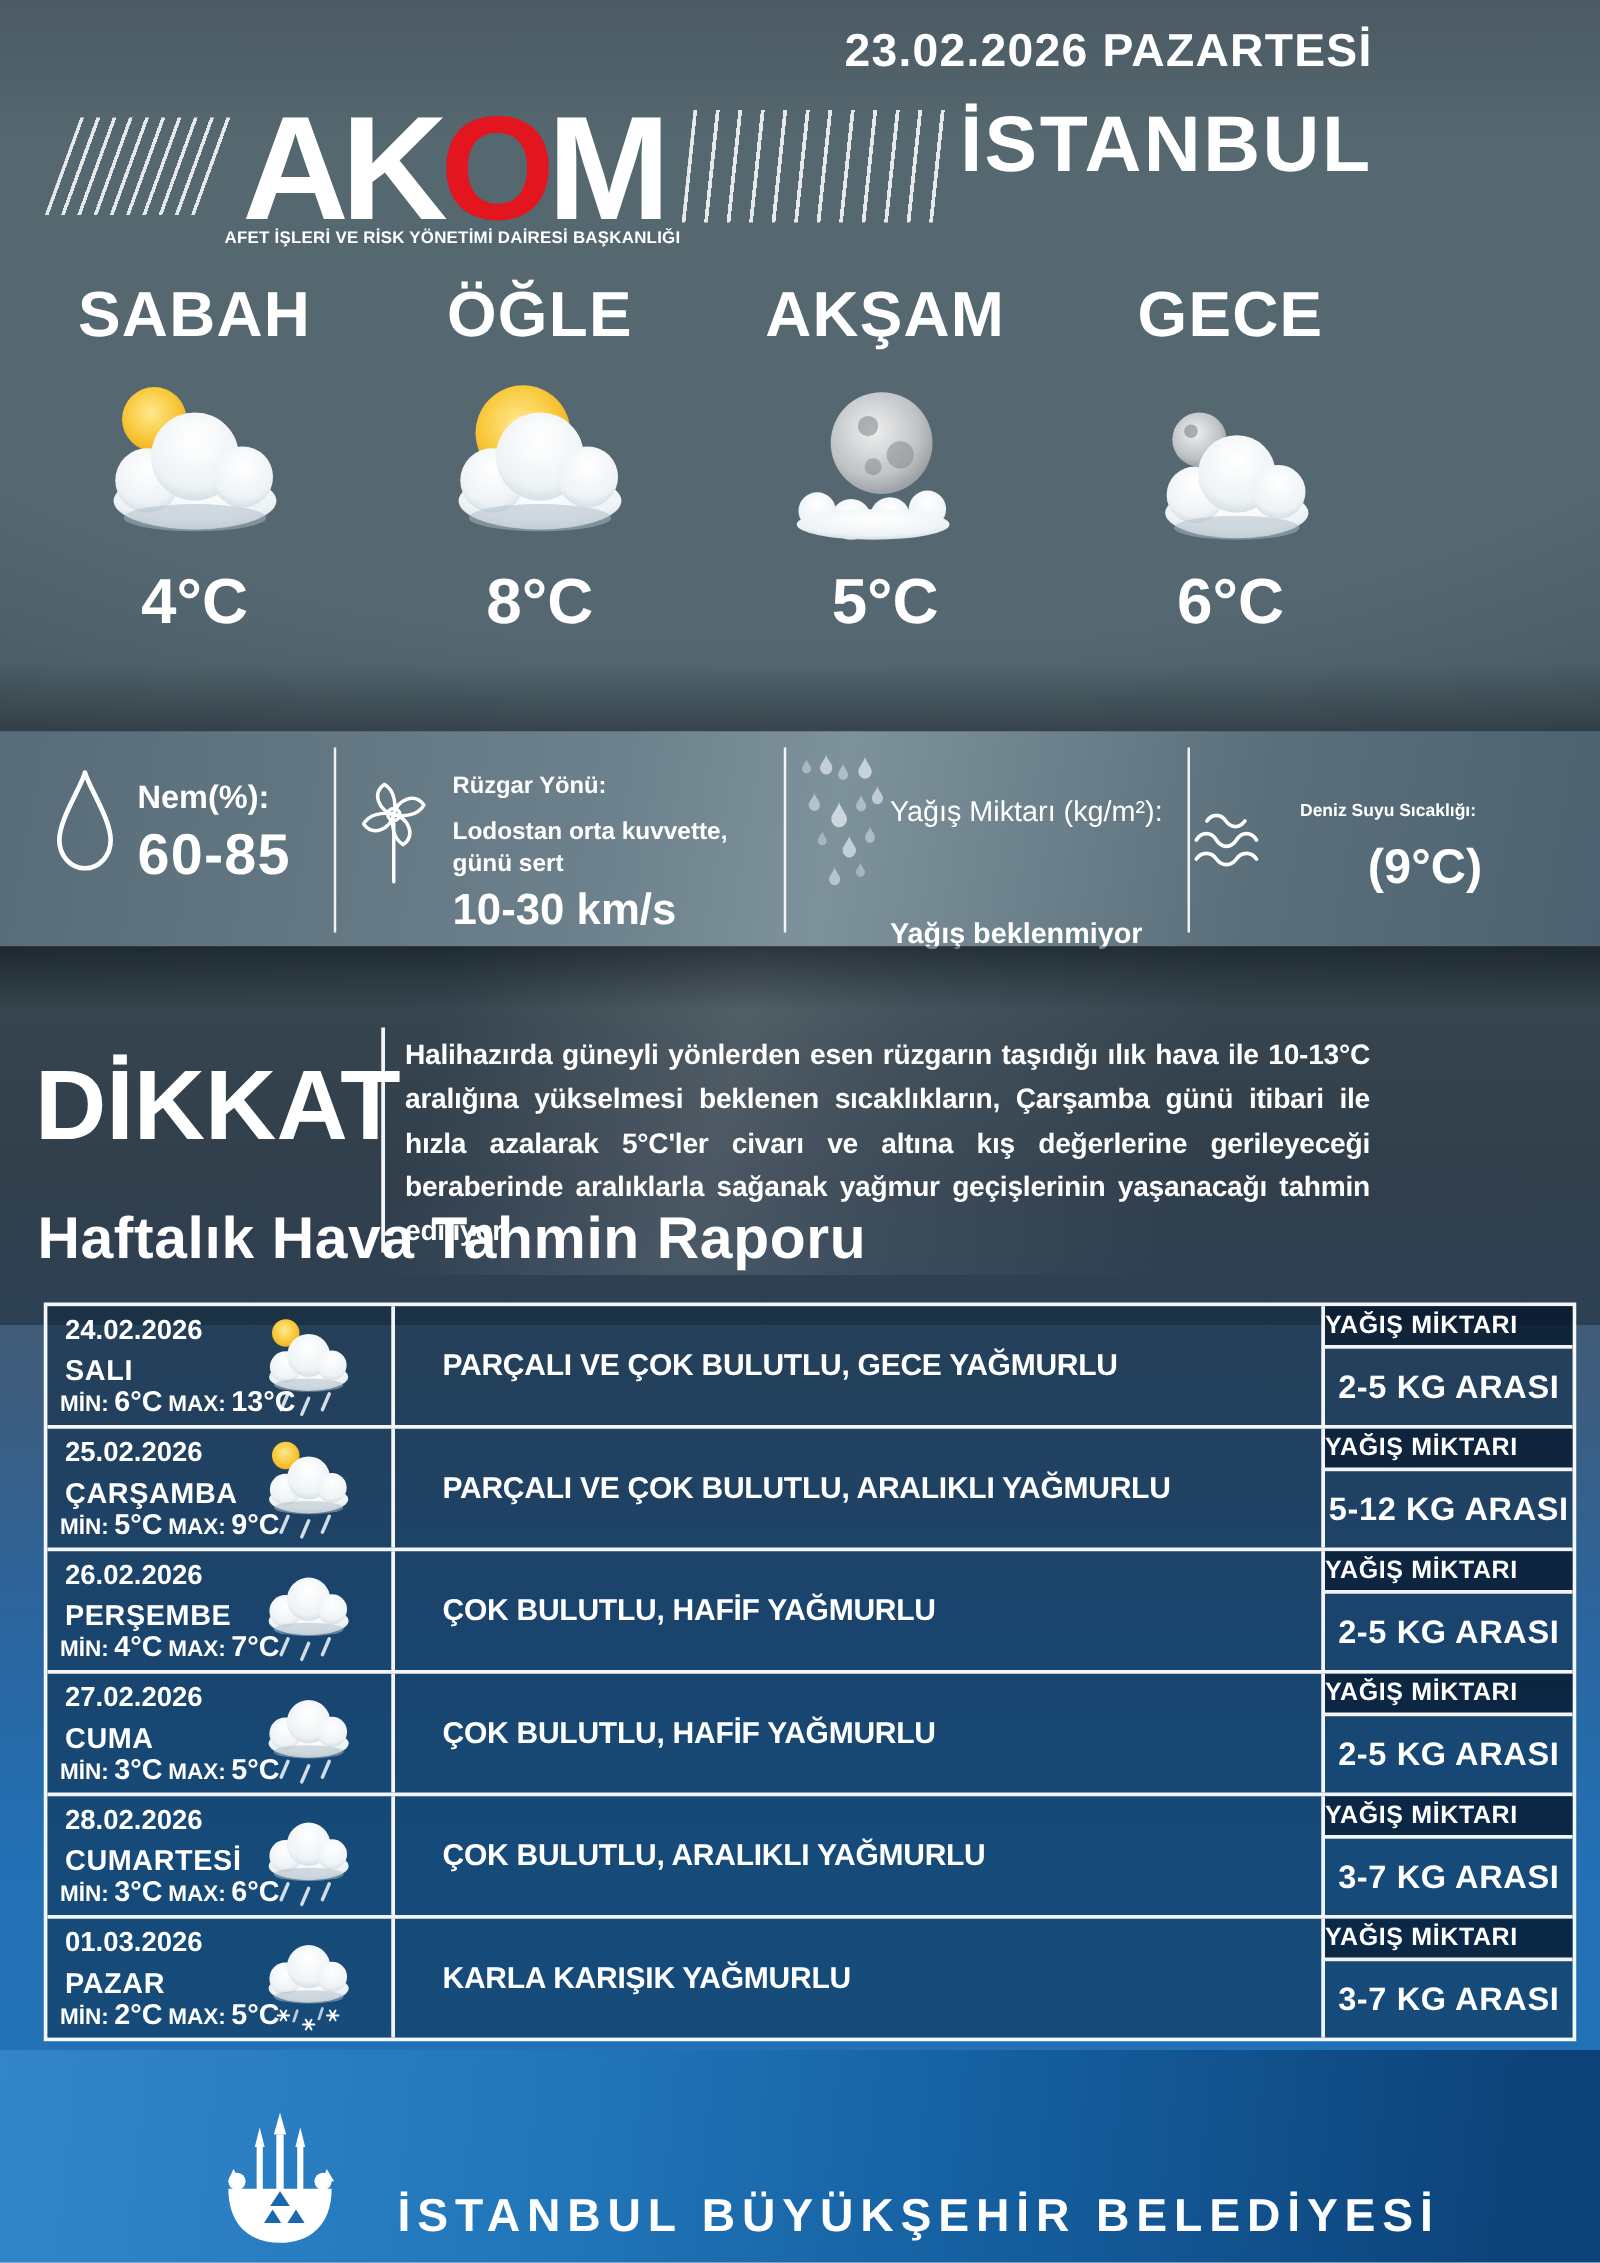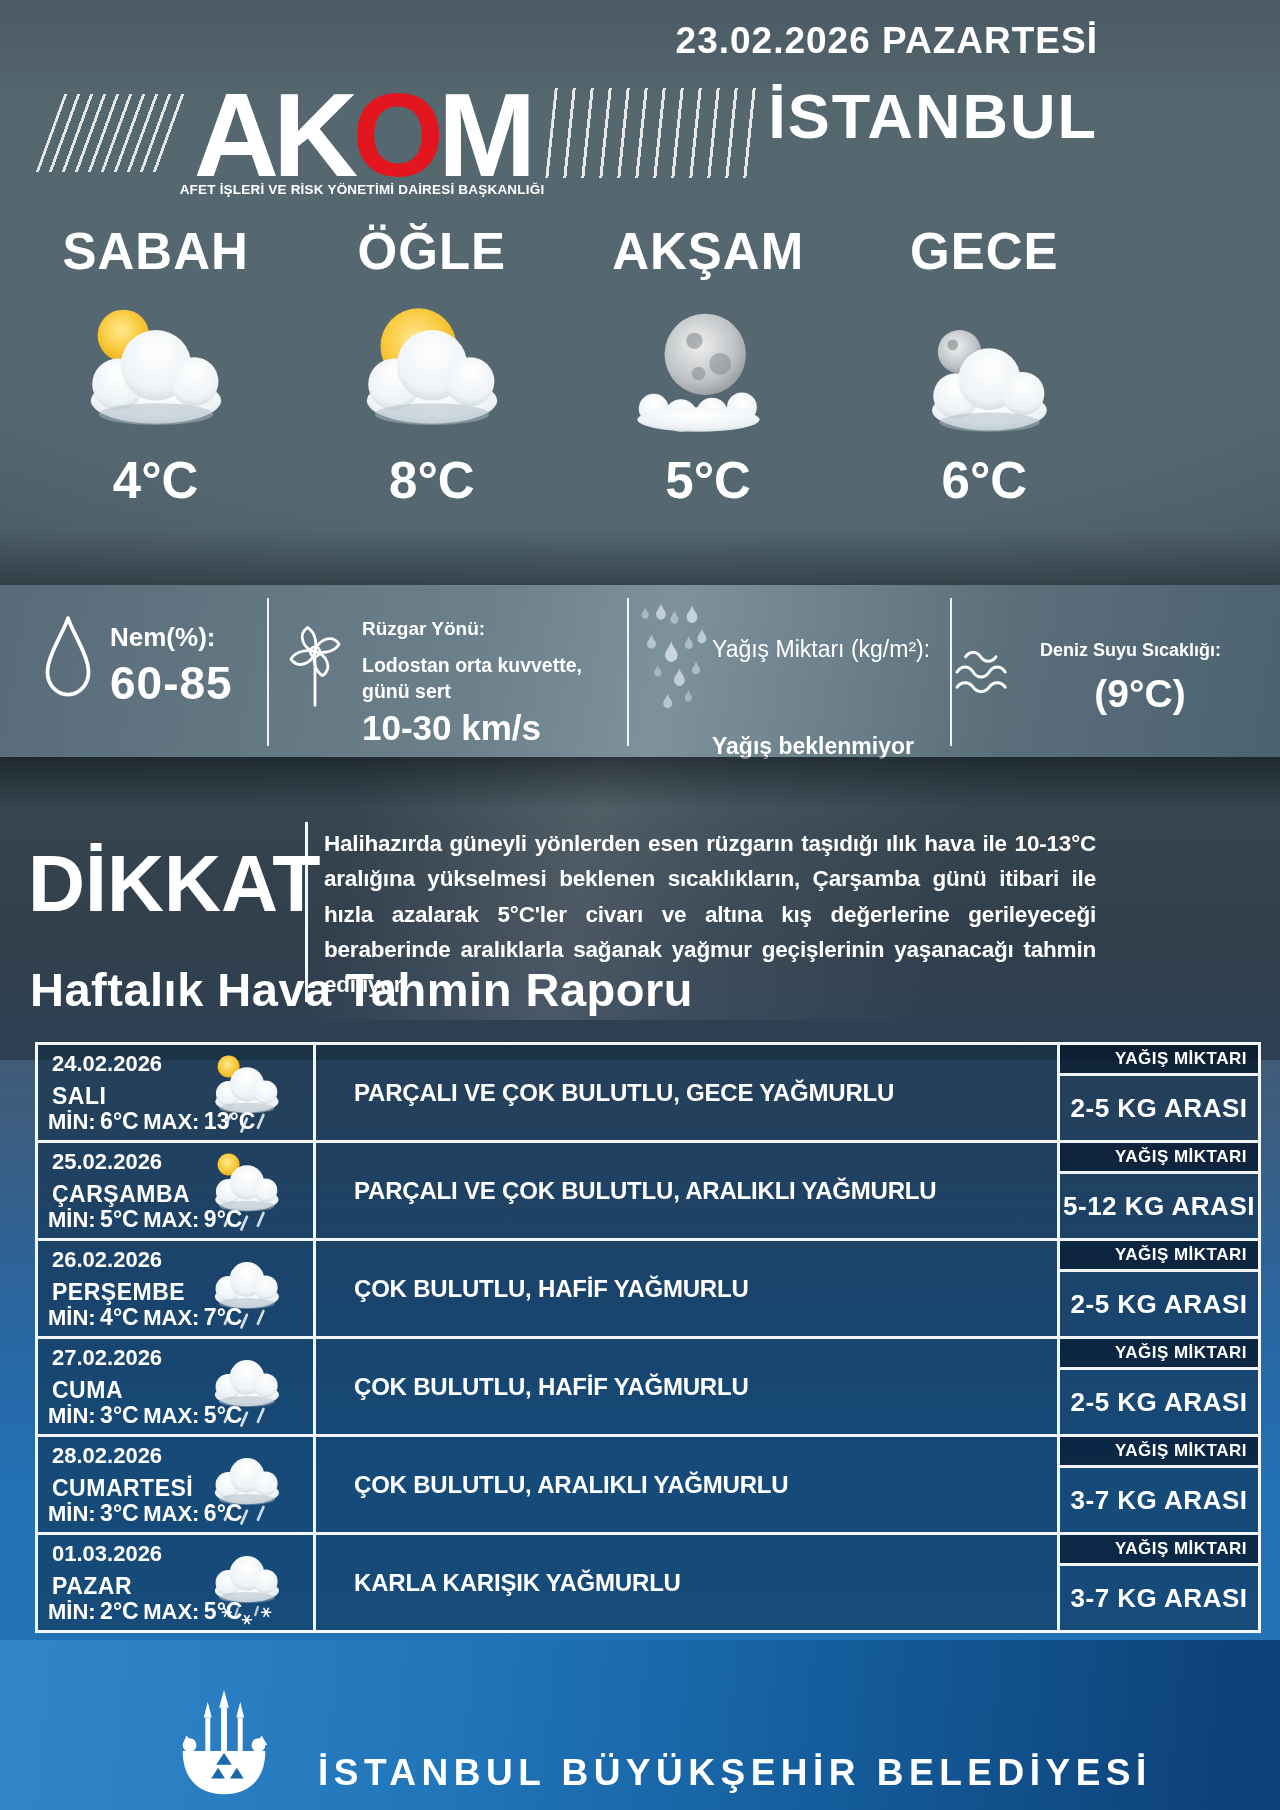--- a/index.html
+++ b/index.html
@@ -42,43 +42,43 @@
   .nem-label{left:110px;top:622px;font-size:26px;font-weight:bold;}
   .nem-value{left:110px;top:656px;font-size:46px;font-weight:bold;letter-spacing:1px;}
   .icon-pin{left:284px;top:608px;width:62px;height:112px;}
   .wind-label{left:362px;top:618px;font-size:19px;font-weight:bold;}
   .wind-desc{left:362px;top:652px;width:255px;font-size:19.5px;font-weight:bold;line-height:1.35;}
   .wind-value{left:362px;top:708px;font-size:35px;font-weight:bold;}
   .icon-rain{left:638px;top:596px;width:72px;height:128px;opacity:.85;}
   .prec-label{left:712px;top:636px;font-size:23px;font-weight:normal;}
   .prec-value{left:712px;top:706px;font-size:23px;font-weight:bold;margin-top:27px;}
   .icon-waves{left:952px;top:642px;width:76px;height:60px;}
-  .sea-label{left:1040px;top:640px;font-size:18px;font-weight:bold;}
+  .sea-label{left:1040px;top:640px;font-size:14px;font-weight:bold;}
   .sea-value{left:1060px;top:672px;width:160px;font-size:39px;font-weight:bold;text-align:center;}
   
   .alert-title{left:28px;top:838px;font-size:79px;font-weight:bold;letter-spacing:0px;}
   .alert-div{left:305px;top:822px;width:3px;height:180px;background:rgba(255,255,255,.95);}
   .alert-text{left:324px;top:826px;width:772px;font-size:22.5px;font-weight:bold;line-height:1.57;text-align:justify;letter-spacing:-.2px;}
   
   .wk-title{left:30px;top:962px;font-size:47px;font-weight:bold;letter-spacing:.5px;}
   .wtable{left:35px;top:1042px;width:1220px;border:3px solid rgba(255,255,255,.95);}
   .wrow{display:grid;grid-template-columns:278px 1fr 201px;height:95px;background:rgba(8,33,56,.48);}
   .wrow + .wrow{border-top:3px solid rgba(255,255,255,.95);}
   .wc1{position:relative;border-right:3px solid rgba(255,255,255,.95);padding:6px 0 0 14px;}
   .wc1 .d-date{font-size:22px;font-weight:bold;}
   .wc1 .d-day{font-size:23px;font-weight:bold;margin-top:6px;letter-spacing:.5px;}
   .wc1 .d-mm{position:absolute;left:10px;bottom:5px;white-space:nowrap;}
-  .mm-label{font-size:22px;font-weight:bold;margin-top:16px;}
+  .mm-label{font-size:18px;font-weight:bold;margin-top:16px;}
   .mm-val{font-size:23px;font-weight:bold;}
   .mm-deg{font-size:23px;font-weight:bold;}
   .d-icon{position:absolute;right:8px;top:4px;width:118px;height:88px;}
   .wc2{display:flex;align-items:center;padding-left:38px;font-size:24px;font-weight:bold;letter-spacing:-.2px;}
   .wc3{border-left:3px solid rgba(255,255,255,.95);display:flex;flex-direction:column;}
   .amt-head{background:rgba(5,20,38,.62);border-bottom:3px solid rgba(255,255,255,.95);
-    font-size:17px;font-weight:bold;text-align:right;padding:4px 11px;letter-spacing:.5px;}
+    font-size:20px;font-weight:bold;text-align:left;padding:4px 0;letter-spacing:.5px;}
   .amt-val{flex:1;display:flex;align-items:center;justify-content:center;font-size:26px;font-weight:bold;letter-spacing:.5px;}
   
   .footer-band{left:0;top:1640px;width:1280px;height:170px;
     background:linear-gradient(96deg,#3285c8 0%,#2176ba 35%,#155f9f 62%,#0d4278 95%);}
   .ibb-logo{left:163px;top:1688px;width:122px;height:118px;}
   .footer-text{left:318px;top:1752px;font-size:37px;font-weight:bold;letter-spacing:5.5px;white-space:nowrap;}
   svg{display:block;width:100%;height:100%;}
 </style>
 </head>
 <body>

